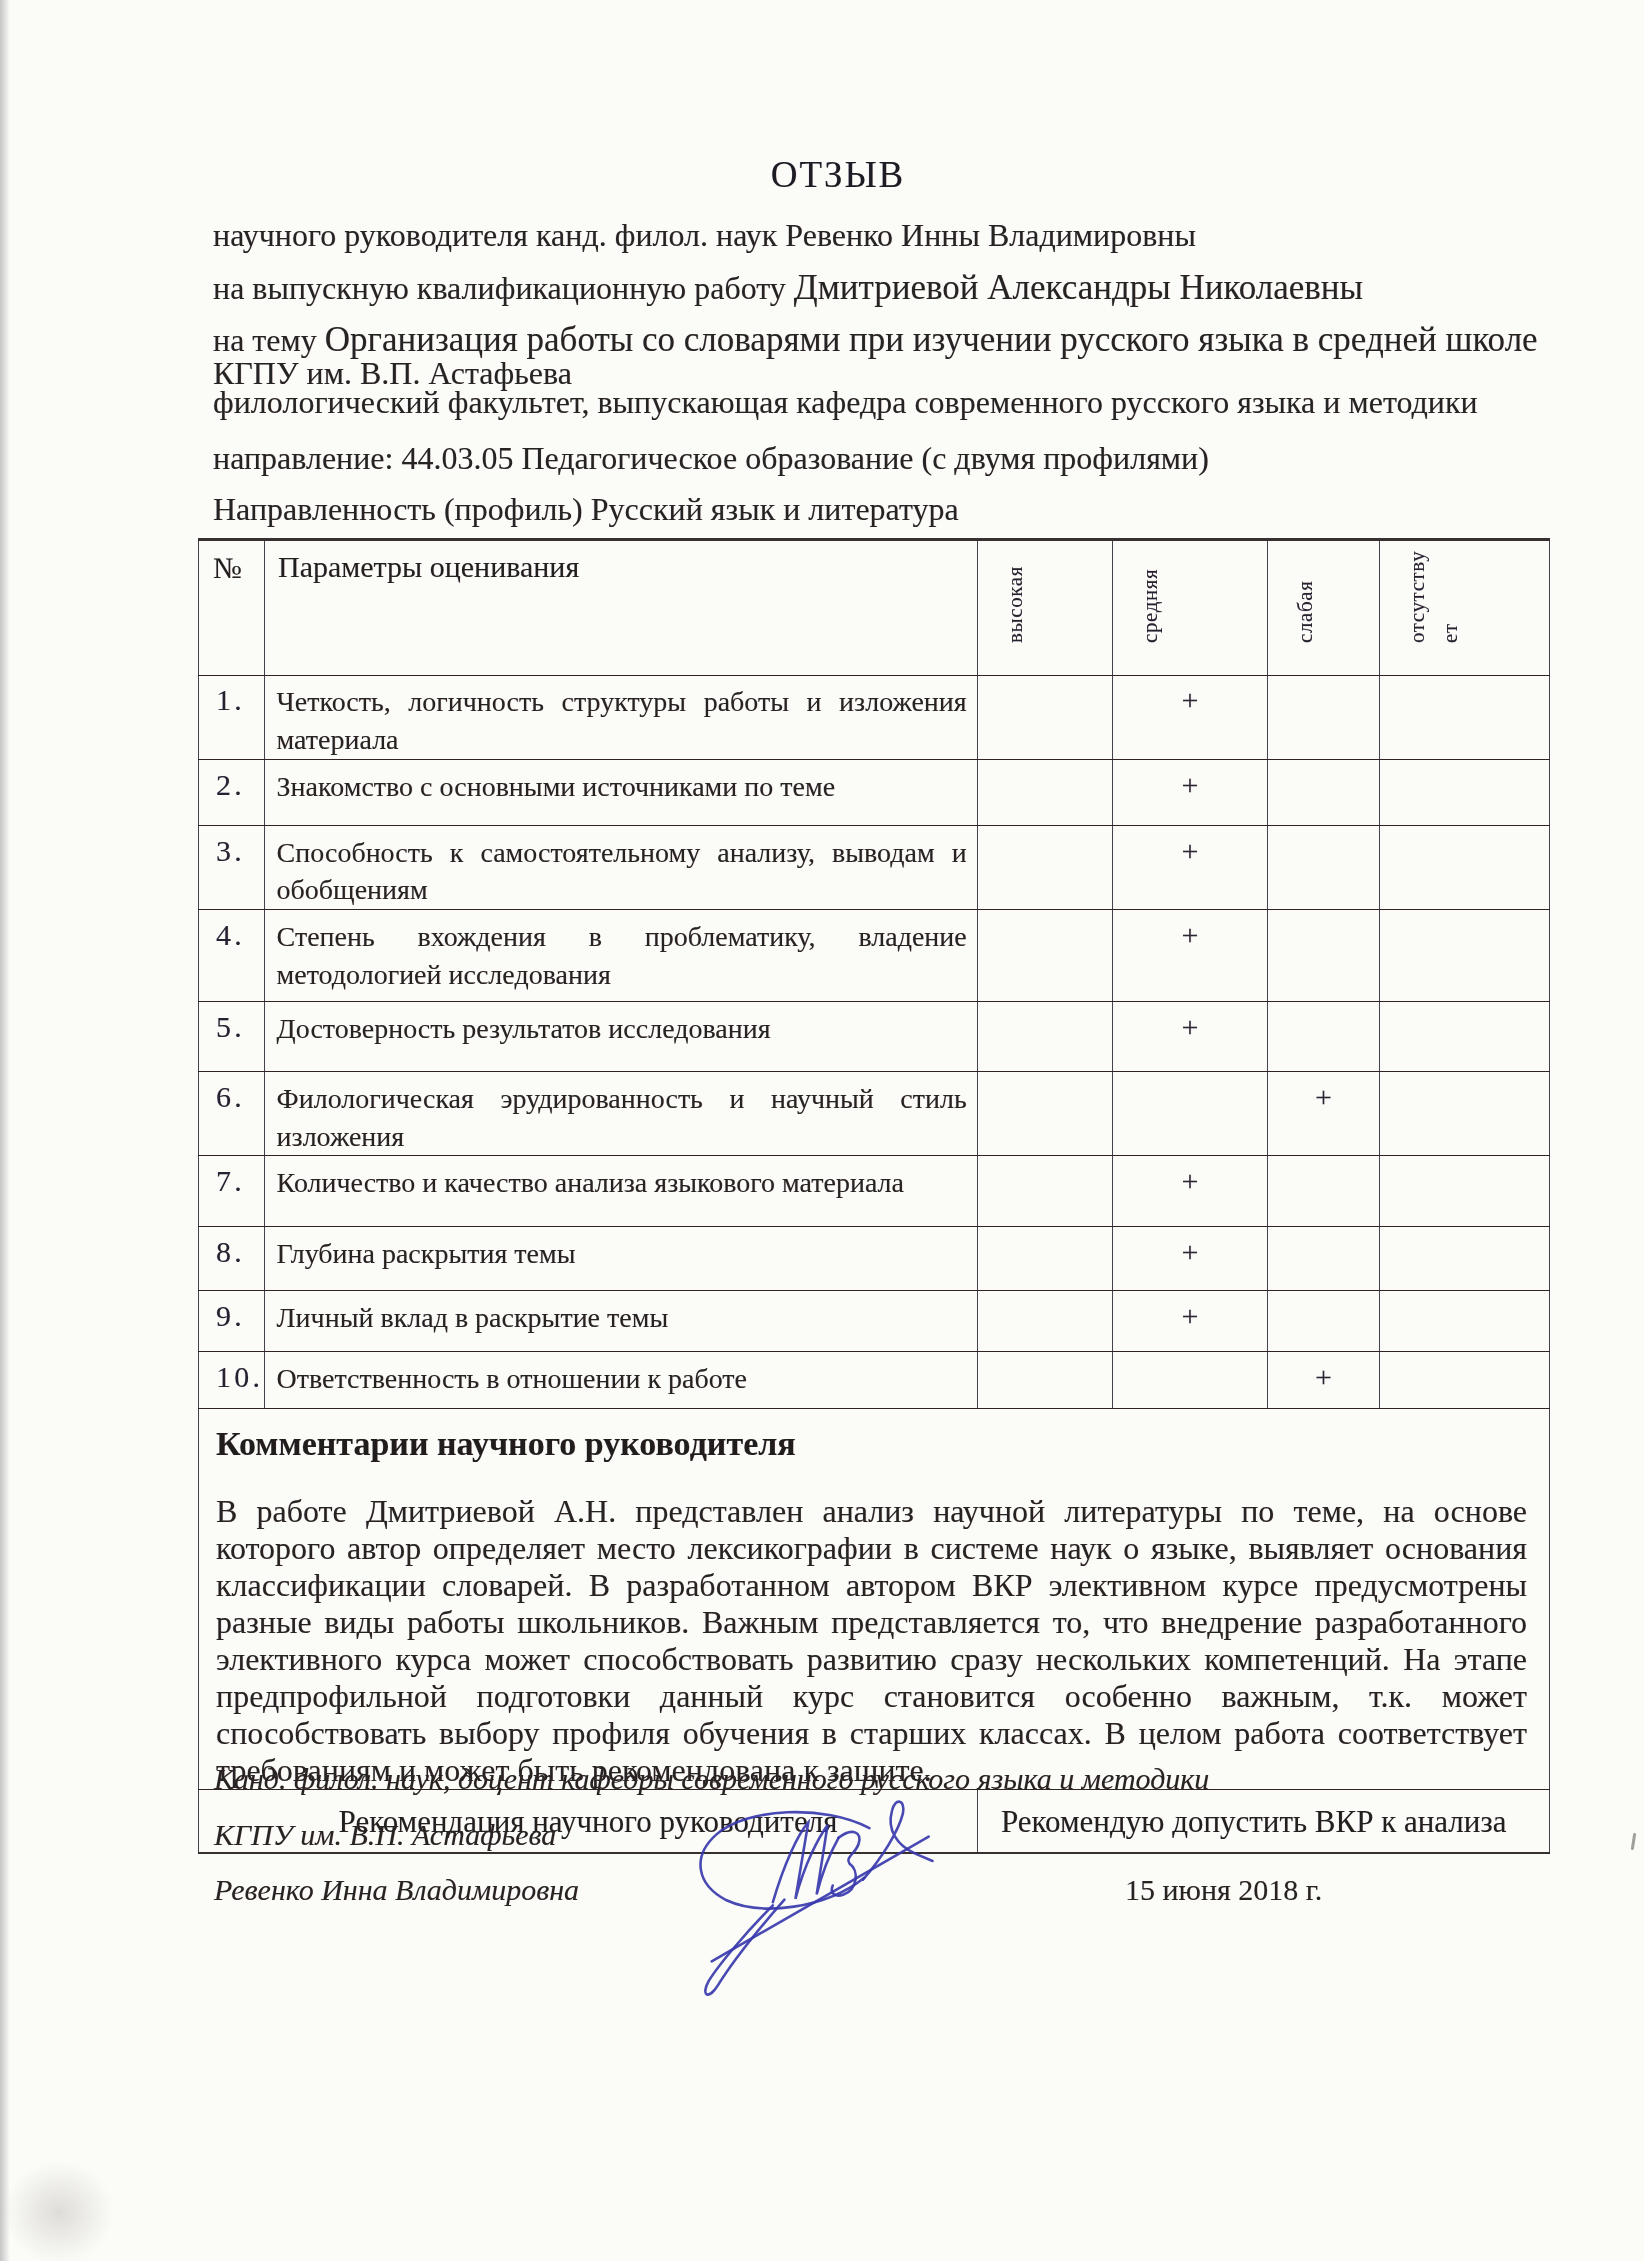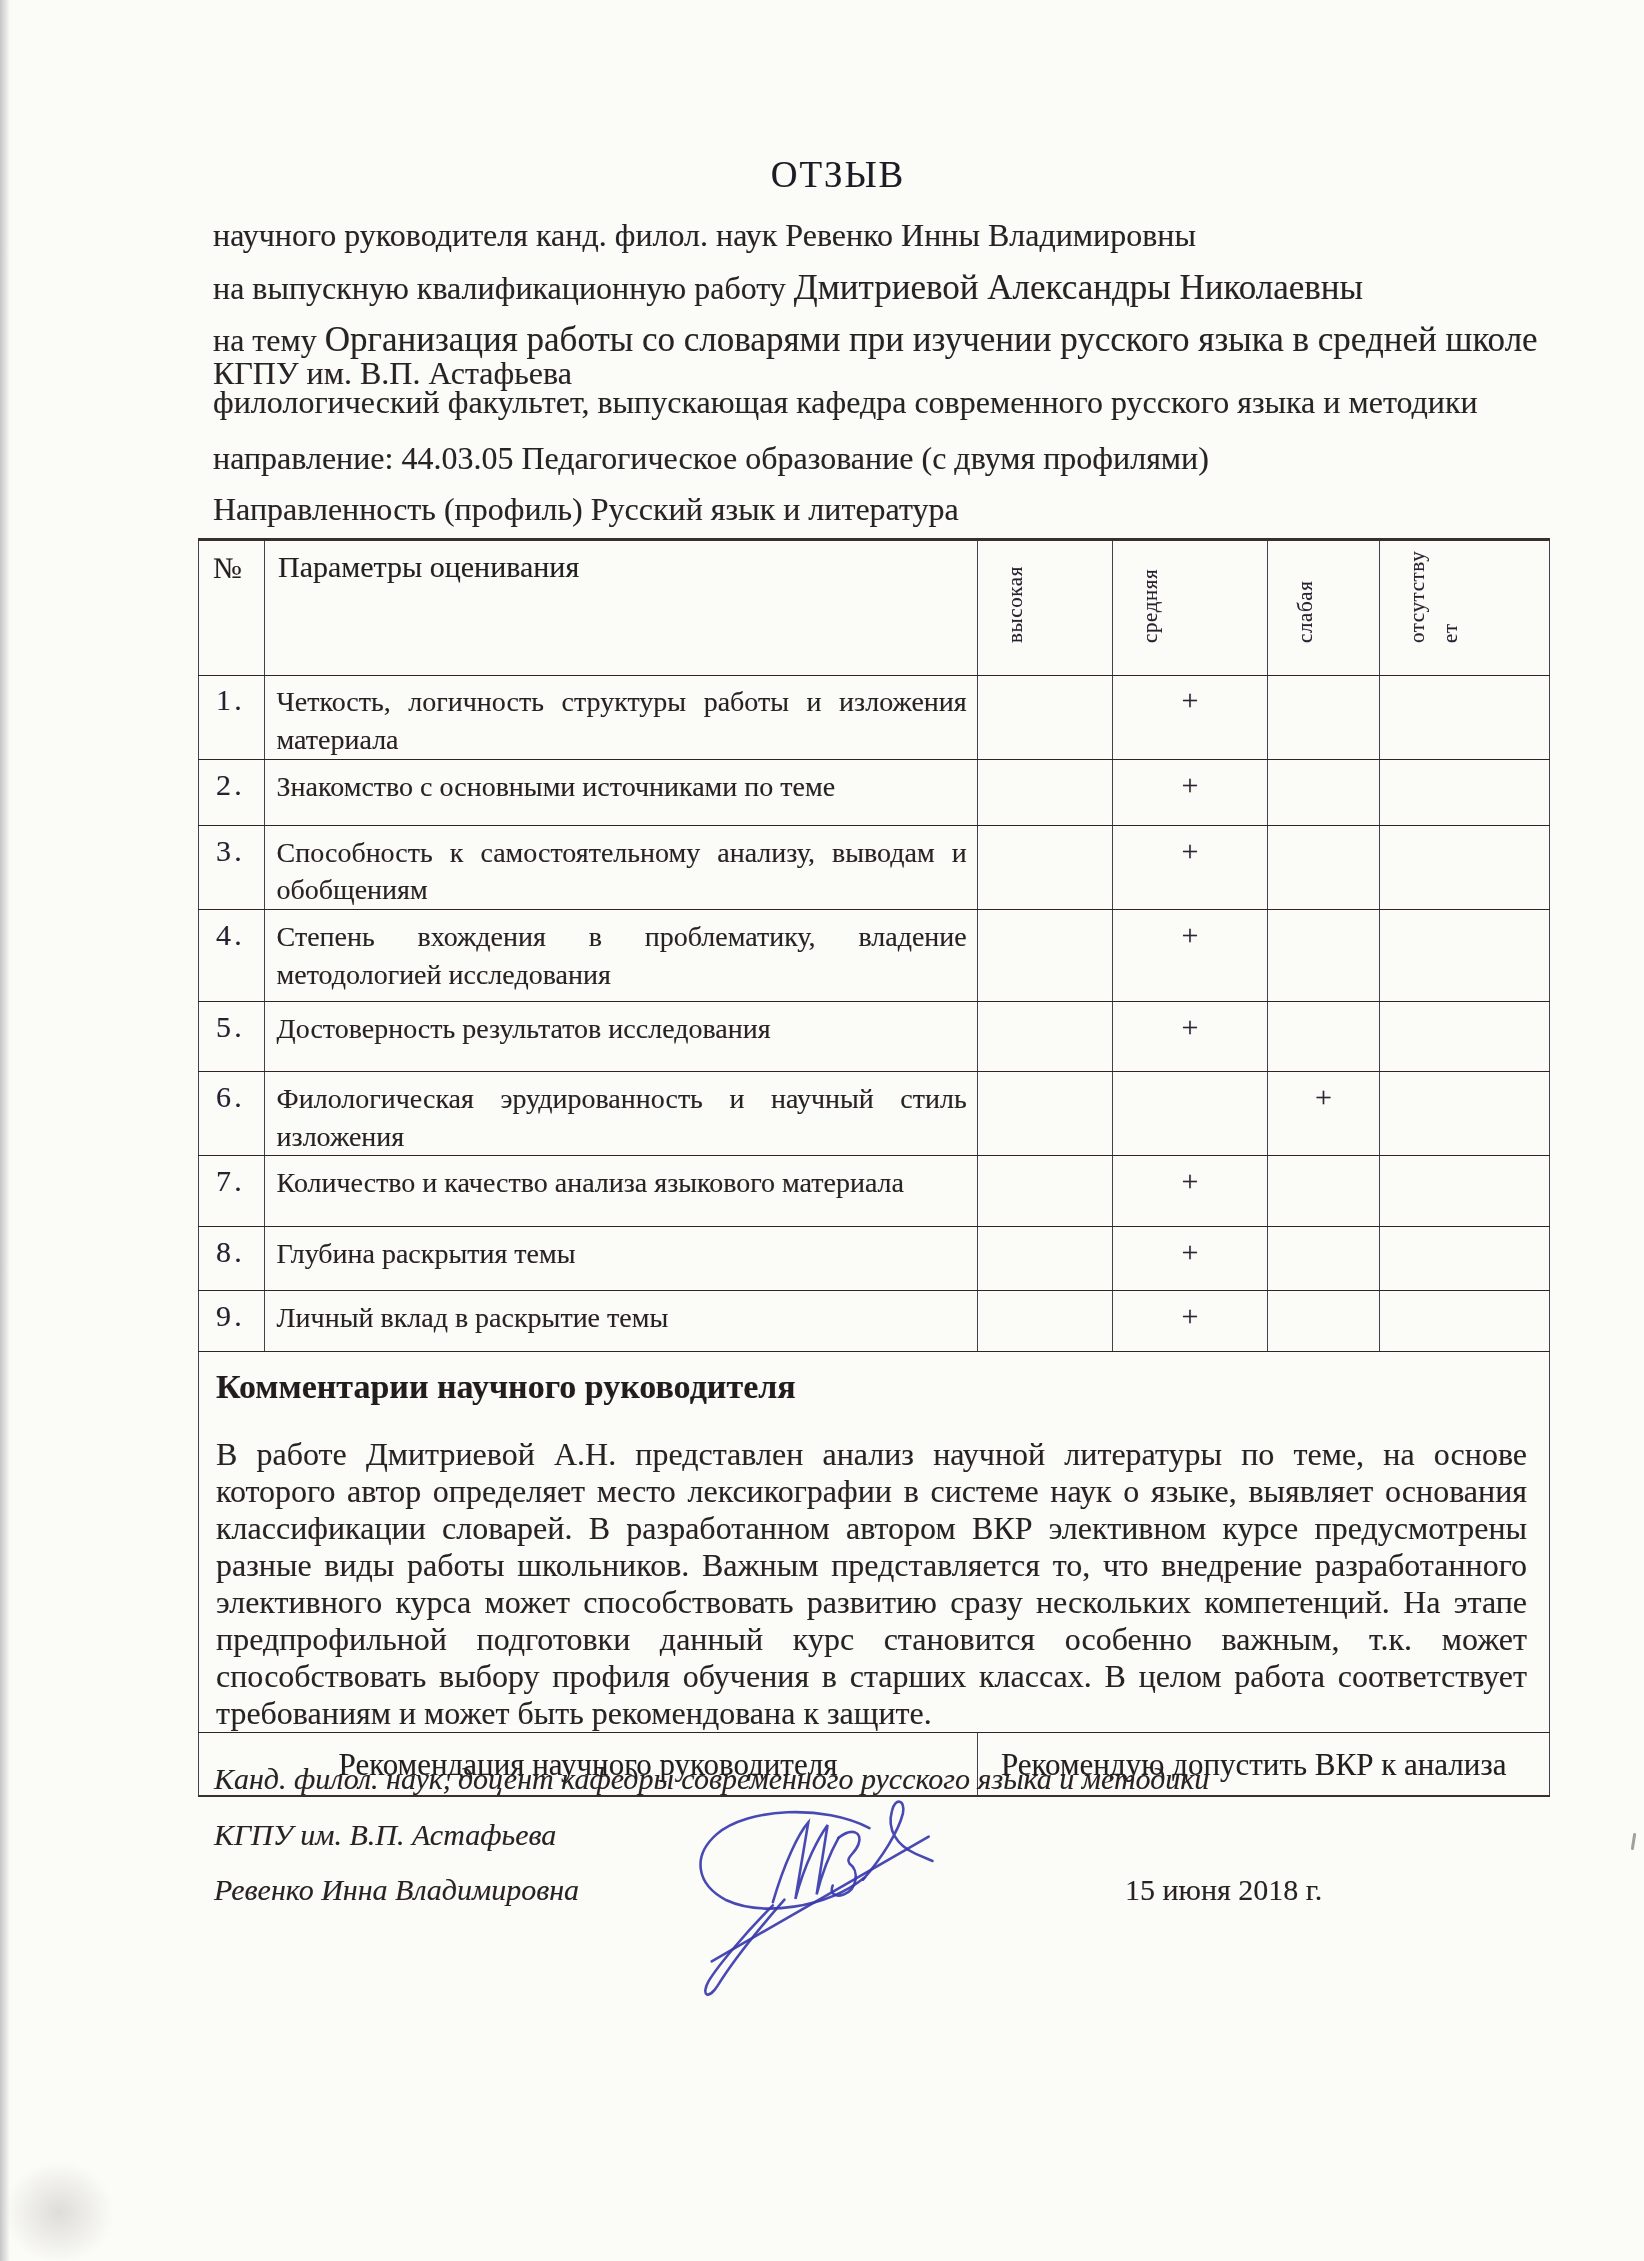--- a/index.html
+++ b/index.html
@@ -167,20 +167,28 @@
         <td class="markc txt"></td>
       </tr>
       <tr style="height:61px">
         <td class="numc txt">9.</td>
         <td class="paramc txt">Личный вклад в раскрытие темы</td>
         <td class="markc txt"></td>
         <td class="markc txt">+</td>
         <td class="markc txt"></td>
         <td class="markc txt"></td>
       </tr>
+      <tr style="height:57px">
+        <td class="numc txt">10.</td>
+        <td class="paramc txt">Ответственность в отношении к работе</td>
+        <td class="markc txt"></td>
+        <td class="markc txt"></td>
+        <td class="markc txt">+</td>
+        <td class="markc txt"></td>
+      </tr>
 
       <tr style="height:335px">
         <td class="comments" colspan="6">
           <div class="comments-title txt">Комментарии научного руководителя</div>
           <div class="comments-text txt">В работе Дмитриевой А.Н. представлен анализ научной литературы по теме, на основе которого автор определяет место лексикографии в системе наук о языке, выявляет основания классификации словарей. В разработанном автором ВКР элективном курсе предусмотрены разные виды работы школьников. Важным представляется то, что внедрение разработанного элективного курса может способствовать развитию сразу нескольких компетенций. На этапе предпрофильной подготовки данный курс становится особенно важным, т.к. может способствовать выбору профиля обучения в старших классах. В целом работа соответствует требованиям и может быть рекомендована к защите.</div>
         </td>
       </tr>
 
       <tr style="height:64px">
         <td class="recl txt" colspan="2">Рекомендация научного руководителя</td>

